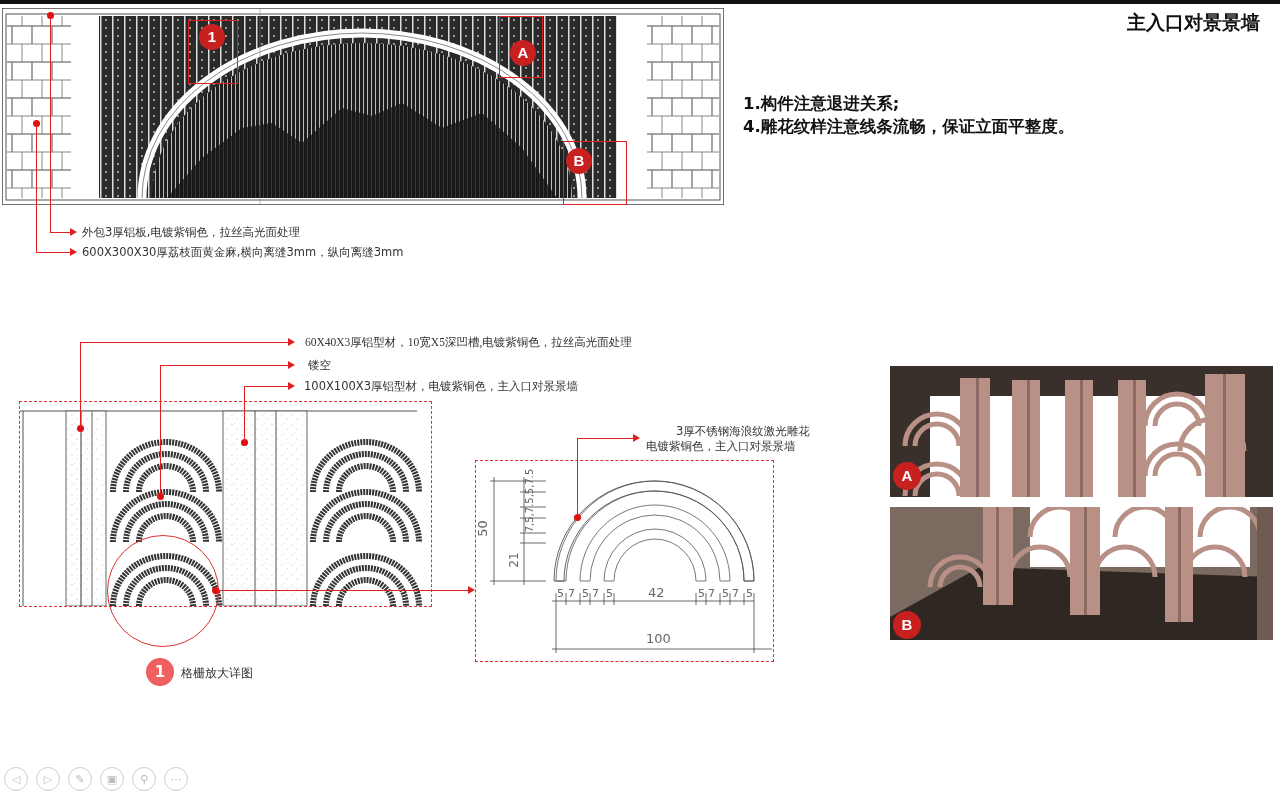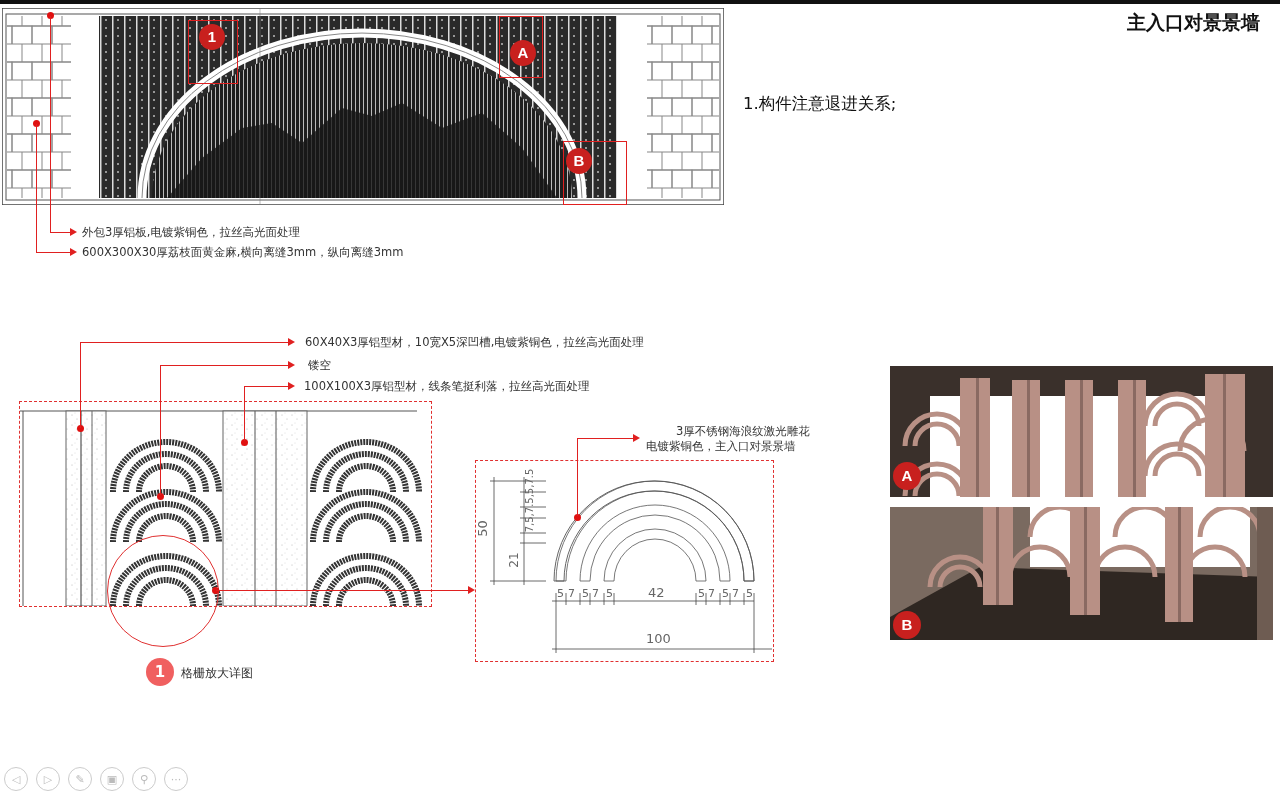--- a/index.html
+++ b/index.html
@@ -1,20 +1,20 @@
 <!DOCTYPE html>
 <html><head>
 <meta charset="utf-8">
 <style>
   html,body{margin:0;padding:0;}
   body{width:1280px;height:796px;background:#fff;position:relative;overflow:hidden;font-family:"DejaVu Sans",sans-serif;}
   .topbar{position:absolute;left:0;top:0;width:1280px;height:4px;background:#111;}
   .abs{position:absolute;}
   .title{position:absolute;left:1080px;top:10px;width:180px;text-align:right;font-weight:bold;font-size:19px;color:#111;}
-  .notes{position:absolute;left:743px;top:92px;font-weight:normal;font-size:16.5px;line-height:23px;color:#111;white-space:nowrap;}
+  .notes{position:absolute;left:743px;top:92px;font-weight:bold;font-size:16.5px;line-height:23px;color:#111;white-space:nowrap;}
   .note-line{display:block;}
   .lbl{position:absolute;font-size:11.5px;color:#333;white-space:nowrap;}
   .redline{position:absolute;background:#e02020;}
   .arrow{position:absolute;width:0;height:0;border-top:4px solid transparent;border-bottom:4px solid transparent;border-left:7px solid #e02020;}
   .dot{position:absolute;width:7px;height:7px;border-radius:50%;background:#e01010;}
   .badge{position:absolute;width:26px;height:26px;border-radius:50%;background:#c8201e;color:#fff;font-weight:bold;font-size:15px;text-align:center;line-height:26px;font-family:"Liberation Sans",sans-serif;}
   .redbox{position:absolute;border:1px solid #e02020;}
   .dashbox{position:absolute;border:1px dashed #e03030;}
   .navbar{position:absolute;left:4px;top:767px;display:flex;gap:8px;}
   .navbtn{width:24px;height:24px;border-radius:50%;border:1.5px solid #ccc;color:#bbb;font-size:11px;display:flex;align-items:center;justify-content:center;box-sizing:border-box;}
@@ -22,20 +22,21 @@
 </style>
 </head>
 <body>
 
 <div class="topbar"></div>
 
 <div class="title">主入口对景景墙</div>
 
 <div class="notes">
   <span class="note-line">1.构件注意退进关系;</span>
+  <span class="note-line">4.雕花纹样注意线条流畅，保证立面平整度。</span>
 </div>
 
 <div class="abs" style="left:2px;top:8px;width:722px;height:197px;">
   <svg width="722" height="197" viewBox="0 0 722 197">
     <defs>
       <pattern id="stone" width="20" height="36" patternUnits="userSpaceOnUse">
         <rect width="20" height="36" fill="#fff"></rect>
         <rect x="0" y="0" width="20" height="18" fill="none" stroke="#888" stroke-width="1"></rect>
         <rect x="-10" y="18" width="20" height="18" fill="none" stroke="#888" stroke-width="1"></rect>
         <rect x="10" y="18" width="20" height="18" fill="none" stroke="#888" stroke-width="1"></rect>
@@ -123,33 +124,33 @@
       <path d="M319 204 A27 26 0 0 1 373 204"></path>
     </g>
   </svg>
 </div>
 <div class="abs" style="left:107px;top:535px;width:110px;height:110px;border:1px solid #e03030;border-radius:50%;"></div>
 
 <div class="dot" style="left:77px;top:425px;"></div>
 <div class="redline" style="left:80px;top:342px;width:1px;height:86px;"></div>
 <div class="redline" style="left:80px;top:342px;width:210px;height:1px;"></div>
 <div class="arrow" style="left:288px;top:338px;"></div>
-<div class="lbl" style="left:305px;top:335px;">60X40X3厚铝型材，10宽X5深凹槽,电镀紫铜色，拉丝高光面处理</div>
+<div class="lbl" style="left:305px;top:335px;font-family:Liberation Serif, serif;">60X40X3厚铝型材，10宽X5深凹槽,电镀紫铜色，拉丝高光面处理</div>
 
 <div class="dot" style="left:157px;top:493px;"></div>
 <div class="redline" style="left:160px;top:365px;width:1px;height:130px;"></div>
 <div class="redline" style="left:160px;top:365px;width:130px;height:1px;"></div>
 <div class="arrow" style="left:288px;top:361px;"></div>
 <div class="lbl" style="left:308px;top:358px;">镂空</div>
 
 <div class="dot" style="left:241px;top:439px;"></div>
 <div class="redline" style="left:244px;top:386px;width:1px;height:55px;"></div>
 <div class="redline" style="left:244px;top:386px;width:45px;height:1px;"></div>
 <div class="arrow" style="left:288px;top:382px;"></div>
-<div class="lbl" style="left:304px;top:379px;">100X100X3厚铝型材，线条笔挺利落，拉丝高光面处理</div>
+<div class="lbl" style="left:304px;top:379px;">100X100X3厚铝型材，电镀紫铜色，主入口对景景墙</div>
 
 <div class="dot" style="left:212px;top:587px;"></div>
 <div class="redline" style="left:216px;top:590px;width:254px;height:1px;"></div>
 <div class="arrow" style="left:468px;top:586px;"></div>
 
 <div class="legend-badge">1</div>
 <div class="lbl" style="left:181px;top:665px;font-size:12px;">格栅放大详图</div>
 
 <div class="dashbox" style="left:475px;top:460px;width:297px;height:200px;"></div>
 <div class="abs" style="left:476px;top:461px;width:296px;height:200px;">

